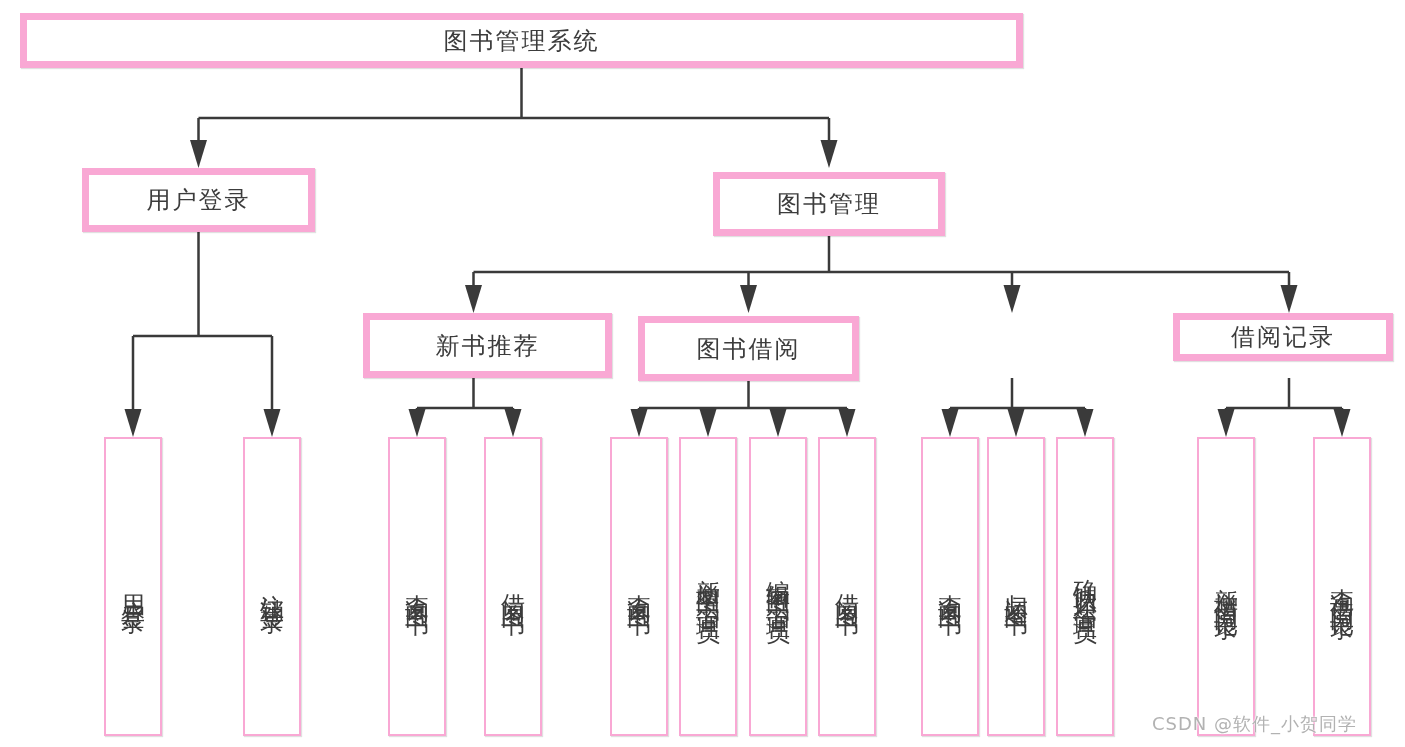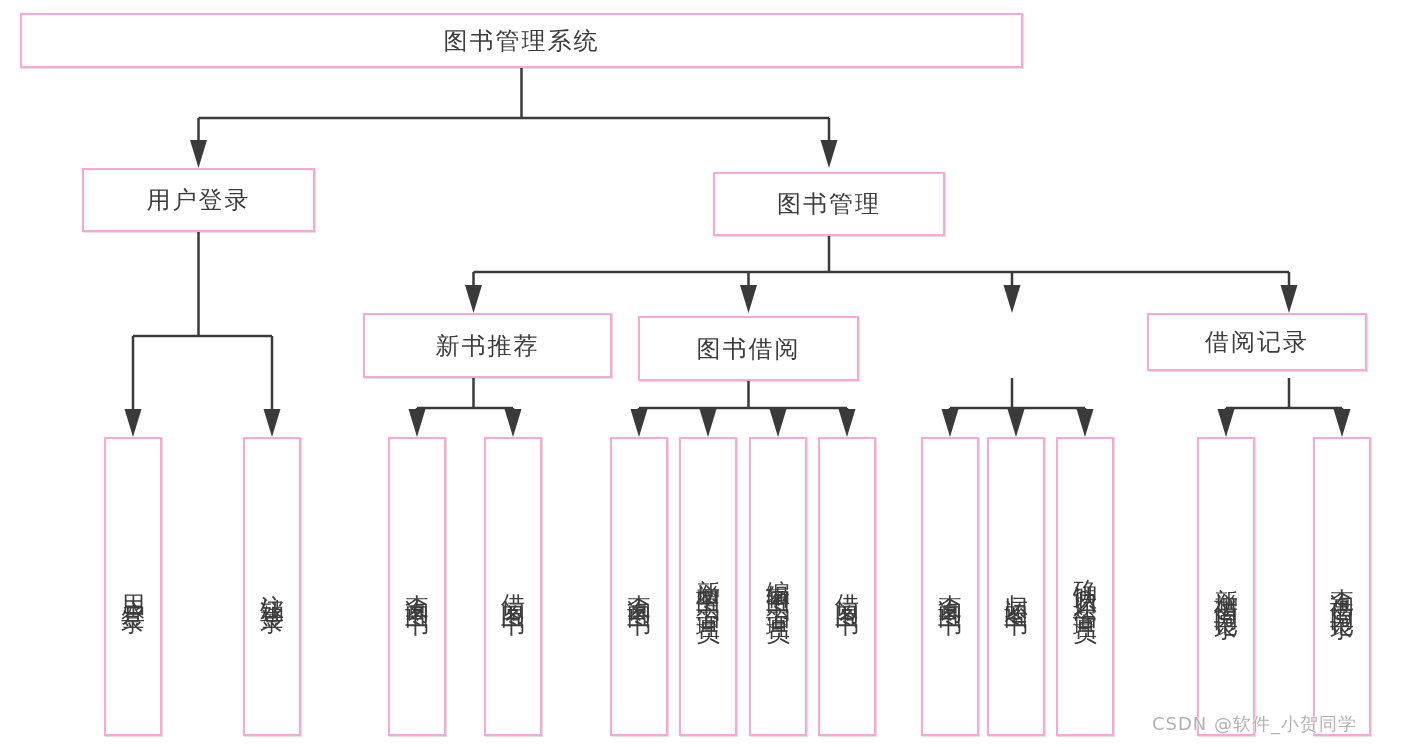--- a/index.html
+++ b/index.html
@@ -8,21 +8,21 @@
     width: 1405px; height: 747px;
     position: relative; overflow: hidden;
     font-family: "DejaVu Sans", "Liberation Sans", sans-serif;
   }
   .stage { position: absolute; left: 0; top: 0; width: 1405px; height: 747px; }
   .connectors { position: absolute; left: 0; top: 0; }
   .connectors path { fill: none; stroke: #3a3a3a; stroke-width: 2.5; }
   .connectors polygon { fill: #3a3a3a; stroke: none; }
   .box {
     position: absolute; background: #ffffff;
-    border: 2px solid #f9a8d4;
+    border: 7px solid #f9a8d4;
     display: flex; align-items: center; justify-content: center;
     color: #3c3c3c;
     box-shadow: 1px 1px 1px rgba(0,0,0,0.12);
   }
   .box.h span { font-size: 24px; letter-spacing: 2px; white-space: nowrap; }
   .box.leaf { border-width: 2px; }
   .box.leaf span {
     writing-mode: vertical-rl; text-orientation: mixed;
     font-size: 24px; letter-spacing: 6px; line-height: 1; white-space: nowrap;
   }
@@ -91,21 +91,21 @@
   <div class="box h" style="left:713px; top:172px; width:232px; height:64px">
     <span>图书管理</span>
   </div>
 
   <div class="box h" style="left:363px; top:313px; width:249px; height:65px">
     <span>新书推荐</span>
   </div>
   <div class="box h" style="left:638px; top:316px; width:221px; height:65px">
     <span>图书借阅</span>
   </div>
-  <div class="box h" style="left:1147px; top:313px; width:220px; height:58px">
+  <div class="box h" style="left:1173px; top:313px; width:220px; height:48px">
     <span>借阅记录</span>
   </div>
 
   <div class="box leaf" style="left:104px; top:437px; width:58px; height:299px">
     <span>用户登录</span>
   </div>
   <div class="box leaf" style="left:243px; top:437px; width:58px; height:299px">
     <span>注销登录</span>
   </div>
 

